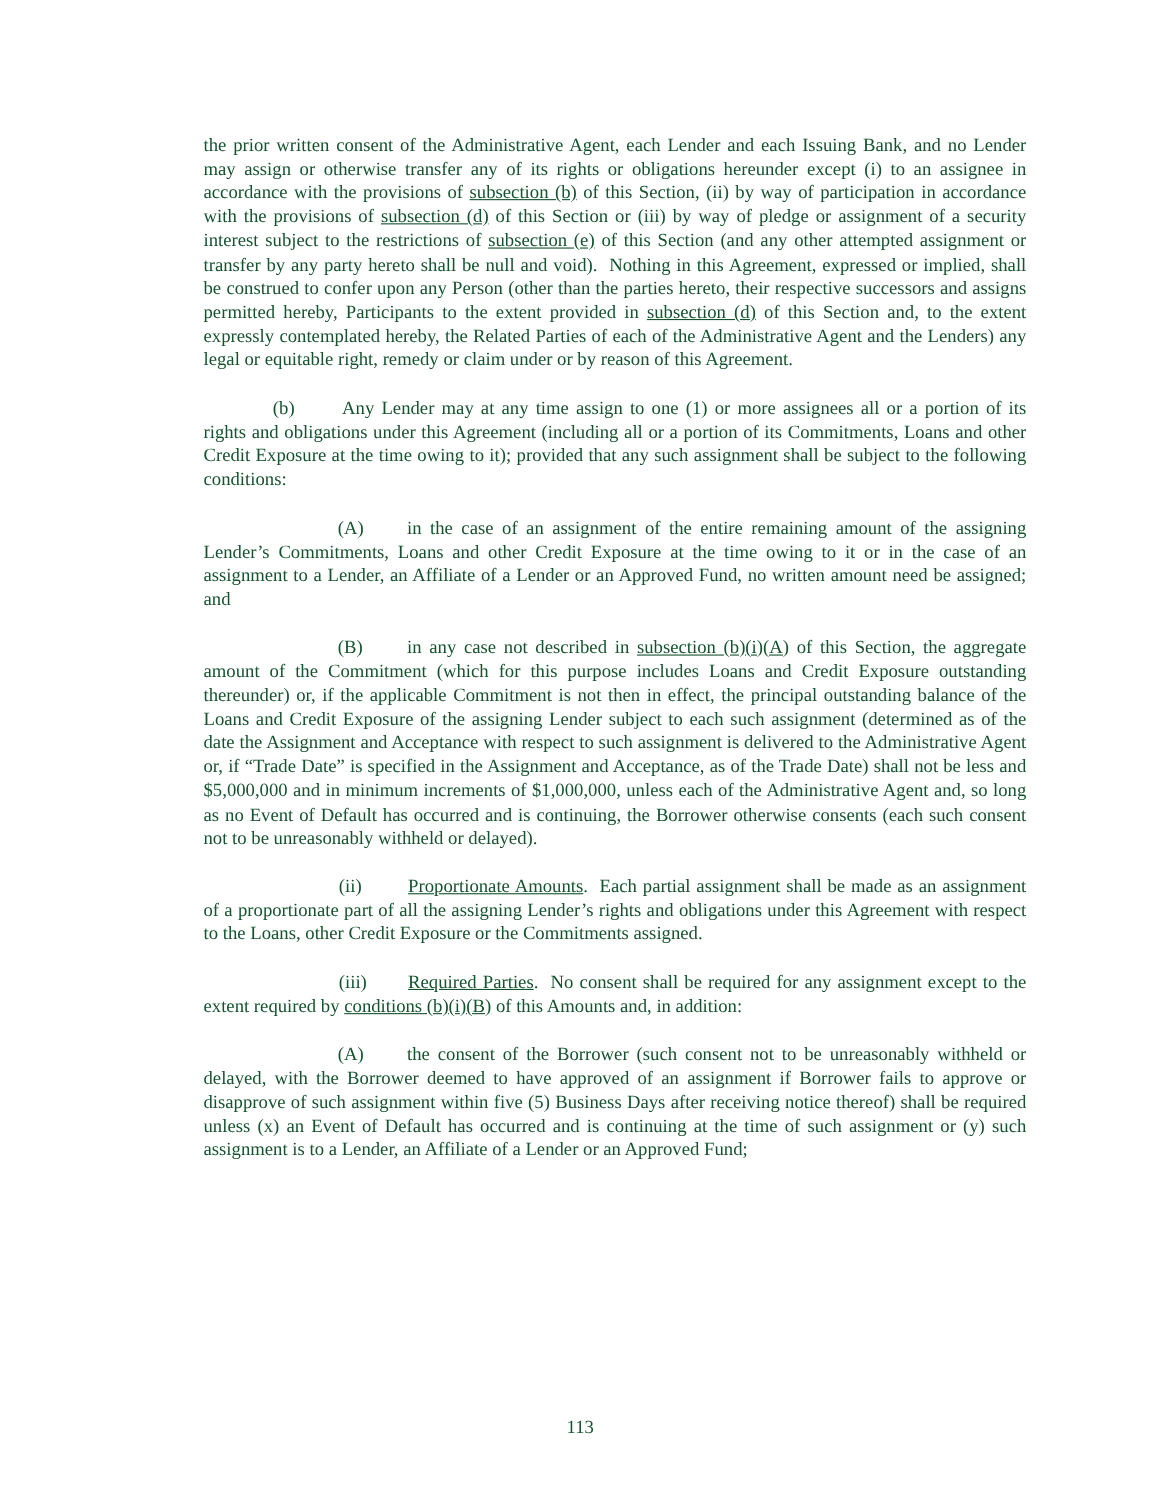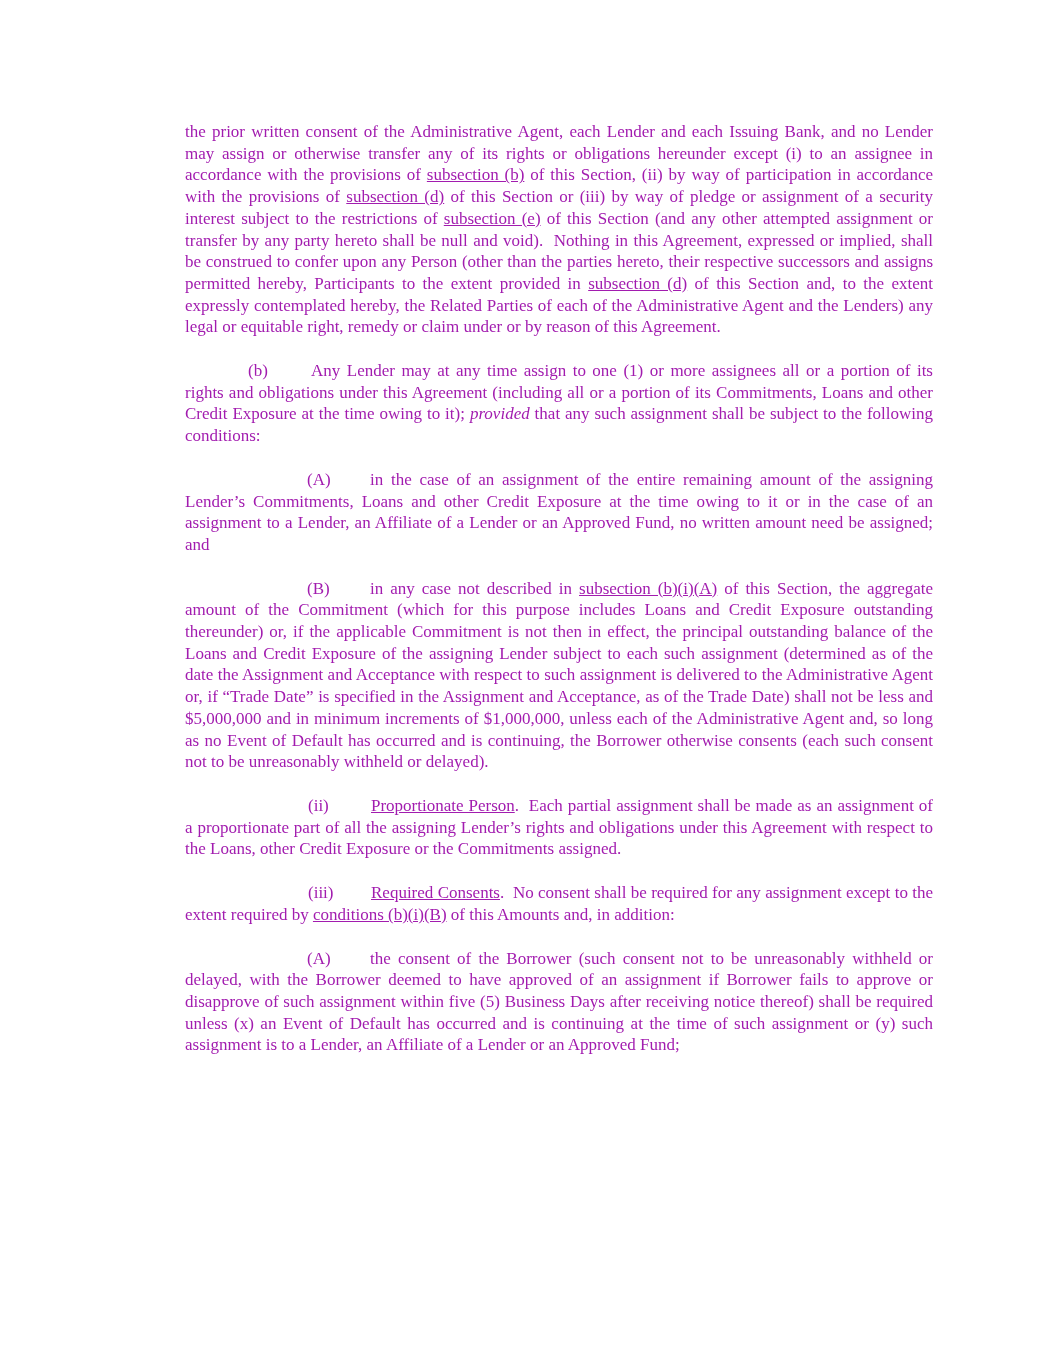--- a/index.html
+++ b/index.html
@@ -6,21 +6,21 @@
     margin: 0;
     padding: 0;
     background: #ffffff;
   }
   .page {
     position: relative;
     width: 1055px;
     height: 1365px;
     background: #ffffff;
     font-family: "Liberation Serif", serif;
-    color: #a21caf;
+    color: #14532d;
     overflow: hidden;
   }
   .content {
     position: absolute;
     left: 185px;
     top: 121px;
     width: 748px;
     font-size: 17px;
     line-height: 21.7px;
     text-align: justify;
@@ -41,21 +41,21 @@
   .block {
     margin-left: 63px;
     text-indent: 122px;
   }
   .label {
     display: inline-block;
     width: 63px;
     text-indent: 0;
   }
   .u { text-decoration: underline; }
-  .it { font-style: italic; }
+  .it { }
   .page-number {
     position: absolute;
     top: 1288px;
     left: 0;
     width: 1055px;
     text-align: center;
     font-size: 17px;
   }
 </style>
 </head>
@@ -66,22 +66,23 @@
 
     <p><span>the prior written consent of the Administrative Agent, each Lender and each Issuing Bank, and no Lender may assign or otherwise transfer any of its rights or obligations hereunder except (i) to an assignee in accordance with the provisions of </span><span class="u">subsection (b)</span><span> of this Section, (ii) by way of participation in accordance with the provisions of </span><span class="u">subsection (d)</span><span> of this Section or (iii) by way of pledge or assignment of a security interest subject to the restrictions of </span><span class="u">subsection (e)</span><span> of this Section (and any other attempted assignment or transfer by any party hereto shall be null and void).&nbsp; Nothing in this Agreement, expressed or implied, shall be construed to confer upon any Person (other than the parties hereto, their respective successors and assigns permitted hereby, Participants to the extent provided in </span><span class="u">subsection (d)</span><span> of this Section and, to the extent expressly contemplated hereby, the Related Parties of each of the Administrative Agent and the Lenders) any legal or equitable right, remedy or claim under or by reason of this Agreement.</span></p>
 
     <p class="ind-b"><span class="label">(b)</span><span>Any Lender may at any time assign to one (1) or more assignees all or a portion of its rights and obligations under this Agreement (including all or a portion of its Commitments, Loans and other Credit Exposure at the time owing to it); </span><span class="it">provided</span><span> that any such assignment shall be subject to the following conditions:</span></p>
 
 
     <p class="block"><span class="label">(A)</span><span>in the case of an assignment of the entire remaining amount of the assigning Lender’s Commitments, Loans and other Credit Exposure at the time owing to it or in the case of an assignment to a Lender, an Affiliate of a Lender or an Approved Fund, no written amount need be assigned; and</span></p>
 
     <p class="block"><span class="label">(B)</span><span>in any case not described in </span><span class="u">subsection (b)(i)(A)</span><span> of this Section, the aggregate amount of the Commitment (which for this purpose includes Loans and Credit Exposure outstanding thereunder) or, if the applicable Commitment is not then in effect, the principal outstanding balance of the Loans and Credit Exposure of the assigning Lender subject to each such assignment (determined as of the date the Assignment and Acceptance with respect to such assignment is delivered to the Administrative Agent or, if “Trade Date” is specified in the Assignment and Acceptance, as of the Trade Date) shall not be less and $5,000,000 and in minimum increments of $1,000,000, unless each of the Administrative Agent and, so long as no Event of Default has occurred and is continuing, the Borrower otherwise consents (each such consent not to be unreasonably withheld or delayed).</span></p>
 
-    <p class="ind-ii"><span class="label">(ii)</span><span class="u">Proportionate Person</span><span>.&nbsp; Each partial assignment shall be made as an assignment of a proportionate part of all the assigning Lender’s rights and obligations under this Agreement with respect to the Loans, other Credit Exposure or the Commitments assigned.</span></p>
+    <p class="ind-ii"><span class="label">(ii)</span><span class="u">Proportionate Amounts</span><span>.&nbsp; Each partial assignment shall be made as an assignment of a proportionate part of all the assigning Lender’s rights and obligations under this Agreement with respect to the Loans, other Credit Exposure or the Commitments assigned.</span></p>
 
-    <p class="ind-ii"><span class="label">(iii)</span><span class="u">Required Consents</span><span>.&nbsp; No consent shall be required for any assignment except to the extent required by </span><span class="u">conditions (b)(i)(B)</span><span> of this Amounts and, in addition:</span></p>
+    <p class="ind-ii"><span class="label">(iii)</span><span class="u">Required Parties</span><span>.&nbsp; No consent shall be required for any assignment except to the extent required by </span><span class="u">conditions (b)(i)(B)</span><span> of this Amounts and, in addition:</span></p>
 
     <p class="block"><span class="label">(A)</span><span>the consent of the Borrower (such consent not to be unreasonably withheld or delayed, with the Borrower deemed to have approved of an assignment if Borrower fails to approve or disapprove of such assignment within five (5) Business Days after receiving notice thereof) shall be required unless (x) an Event of Default has occurred and is continuing at the time of such assignment or (y) such assignment is to a Lender, an Affiliate of a Lender or an Approved Fund;</span></p>
 
 
   </div>
 
+  <div class="page-number">113</div>
 </div>
 
 </body></html>

